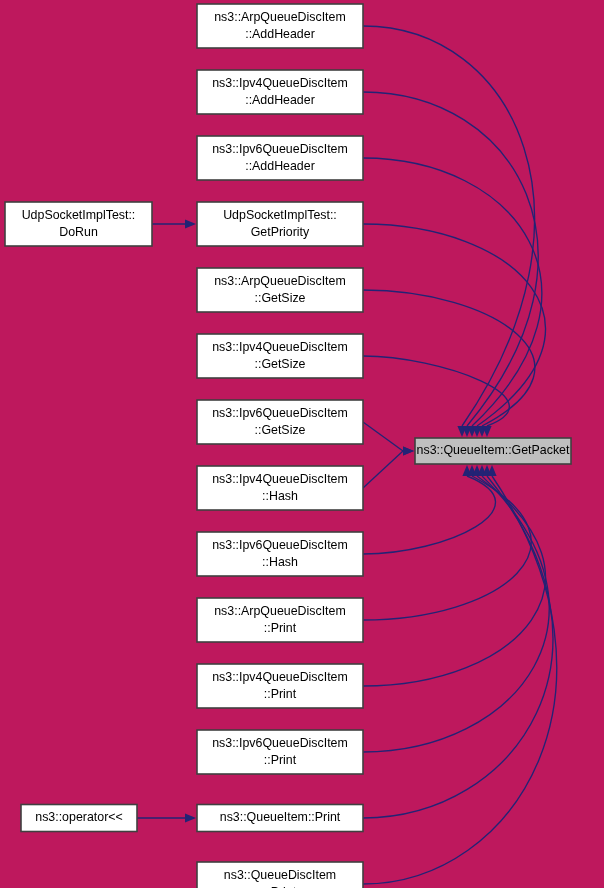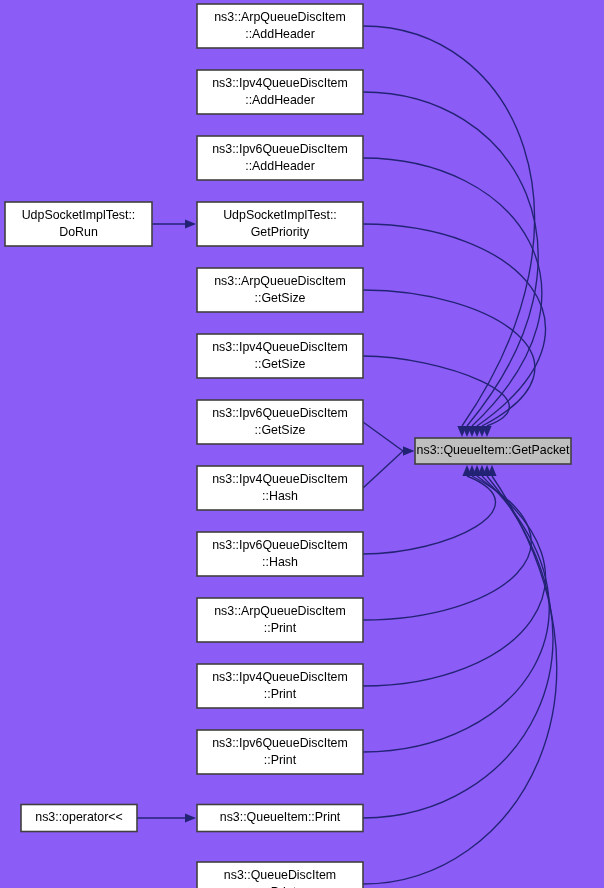--- a/index.html
+++ b/index.html
@@ -4,21 +4,21 @@
 <style>
   html, body {
     margin: 0;
     padding: 0;
     background: #ffffff;
   }
   #graph-root {
     position: relative;
     width: 604px;
     height: 888px;
-    background: #8b5cf6;
+    background: #be185d;
     font-family: "Liberation Sans", sans-serif;
     overflow: hidden;
   }
   svg#callgraph {
     display: block;
     width: 604px;
     height: 888px;
   }
   .node-box {
     fill: #ffffff;

